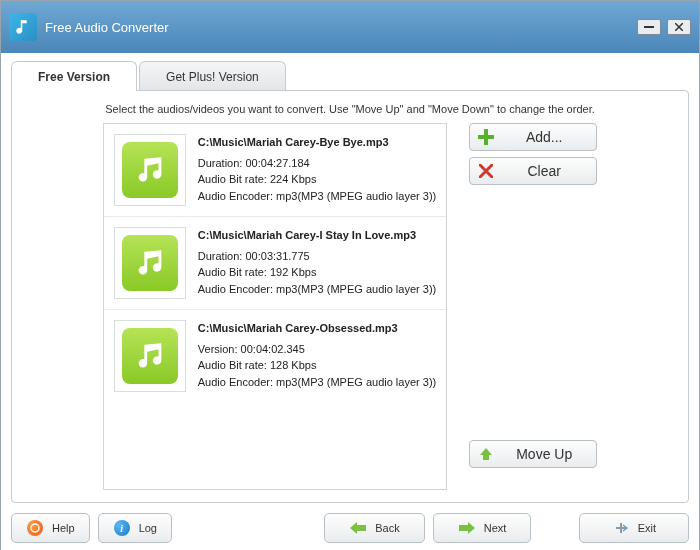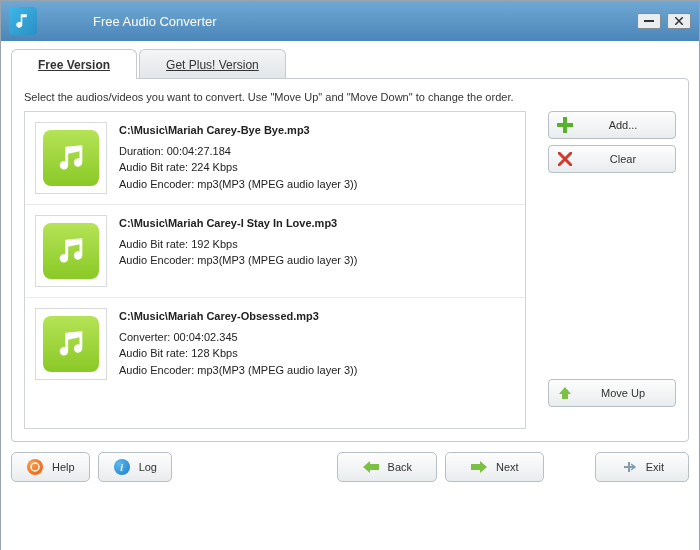--- a/index.html
+++ b/index.html
@@ -1,39 +1,39 @@
 <!DOCTYPE html>
 <html><head>
 <meta charset="utf-8">
 <style>
   * { box-sizing: border-box; margin: 0; padding: 0; font-family: Tahoma, Arial, sans-serif; }
   body { background: #e8ebed; width: 700px; height: 550px; overflow: hidden; }
   .window { width: 700px; height: 550px; background: #fff; border: 1px solid #9aa4ad; position: relative; }
-  .titlebar { height: 40px; background: linear-gradient(to bottom,#6fa8d4,#4b86b9); display: flex; align-items: center; color: #fff; font-size: 13px; gap: 48px; }
+  .titlebar { height: 52px; background: linear-gradient(to bottom,#6fa8d4,#4b86b9); display: flex; align-items: center; color: #fff; font-size: 13px; }
   .titlebar .app-icon { width: 28px; height: 28px; margin: 0 8px; border-radius: 4px; background: linear-gradient(135deg,#3eb6e8,#2a8fc4); display:flex; align-items:center; justify-content:center; }
   .titlebar .app-icon svg { width:18px; height:18px; }
   .winbtns { margin-left: auto; display: flex; gap: 6px; padding-right: 8px; }
   .winbtn { width: 24px; height: 16px; background:#e9edf0; border:1px solid #7f8a93; border-radius:2px; display:flex; align-items:center; justify-content:center; font-size:11px; color:#333; cursor:pointer; }
   .body { padding: 8px 10px 10px 10px; height: 510px; background:#fff; display:flex; flex-direction:column; }
   .tabs { display:flex; height:30px; }
-  .tab { padding: 0 26px; font-size:12px; border:1px solid #c6cbd0; border-bottom:none; border-radius:6px 6px 0 0; display:flex; align-items:center; background:linear-gradient(#f3f5f6,#e3e6e8); color:#333; cursor:pointer; margin-right:2px;text-decoration:underline; }
+  .tab { padding: 0 26px; font-size:12px; border:1px solid #c6cbd0; border-bottom:none; border-radius:6px 6px 0 0; display:flex; align-items:center; background:linear-gradient(#f3f5f6,#e3e6e8); color:#333; cursor:pointer; margin-right:2px; }
   .tab.active { background:#fff; font-weight:bold; position:relative; z-index:2; }
-  .panel { border:1px solid #c6cbd0; border-radius:0 4px 4px 4px; padding:12px; height:364px; background:#fff; position:relative; margin-top:-1px; display:flex; flex-direction:column; }
+  .panel { border:1px solid #c6cbd0; border-radius:0 4px 4px 4px; padding:12px; height:413px; background:#fff; position:relative; margin-top:-1px; display:flex; flex-direction:column;align-items:center; }
   .instruction { font-size:11px; color:#333; margin-bottom:8px; }
   .content-row { display:flex; flex:1; gap:22px; }
   .filelist { flex:1; border:1px solid #d0d4d8; background:#fff; overflow-y:auto; }
   .file-item { display:flex; padding:10px; border-bottom:1px solid #e8eaec; gap:12px; }
   .file-item:last-child { border-bottom:none; }
   .file-icon { width:72px; height:72px; border:1px solid #d9dcdf; display:flex; align-items:center; justify-content:center; background:#fff; }
   .music-glyph { width:56px; height:56px; border-radius:8px; background:linear-gradient(#b5e356,#8ac926); display:flex; align-items:center; justify-content:center; }
   .music-glyph svg { width:34px; height:34px; }
   .file-info { font-size:11px; color:#222; line-height:1.5; }
   .file-info .path { font-weight:bold; margin-bottom:4px; font-size:11px; }
   .side { width:128px; display:flex; flex-direction:column; }
-  .sbtn { height:28px; border:1px solid #b8bfc5; border-radius:4px; background:linear-gradient(#fdfdfd,#e9ecee); display:flex; align-items:center; font-size:11px; color:#333; cursor:pointer; margin-bottom:6px; padding:0 8px; }
+  .sbtn { height:28px; border:1px solid #b8bfc5; border-radius:4px; background:linear-gradient(#fdfdfd,#e9ecee); display:flex; align-items:center; font-size:14px; color:#333; cursor:pointer; margin-bottom:6px; padding:0 8px; }
   .sbtn .ic { width:16px; height:16px; margin-right:6px; display:flex; align-items:center; justify-content:center; flex-shrink:0; }
   .sbtn .lbl { flex:1; text-align:center; }
   .spacer { flex:1; }
   .bottombar { display:flex; gap:8px; margin-top:10px; align-items:flex-end; }
   .bbtn { height:30px; border:1px solid #b8bfc5; border-radius:5px; background:linear-gradient(#fdfdfd,#e9ecee); display:flex; align-items:center; font-size:11px; color:#333; cursor:pointer; padding:0 14px; }
   .bbtn .ic { width:18px; height:18px; margin-right:8px; display:flex; align-items:center; justify-content:center; }
   .bflex { flex:1; }
   .round-orange { width:16px; height:16px; border-radius:50%; background:radial-gradient(circle at 30% 30%, #ff9b4a, #e85d0e); display:flex; align-items:center; justify-content:center; }
   .round-blue { width:16px; height:16px; border-radius:50%; background:radial-gradient(circle at 30% 30%, #5bb8f0, #1a7cc7); display:flex; align-items:center; justify-content:center; color:#fff; font-weight:bold; font-size:10px; font-family:Georgia,serif; font-style:italic; }
 </style>
@@ -96,36 +96,37 @@
           <div class="file-item">
             <div class="file-icon">
               <div class="music-glyph">
                   <svg viewBox="0 0 24 24">
                     <path fill="#fff" d="M8 4v10.3a3 3 0 1 0 2 2.83V9l8-1.7v5a3 3 0 1 0 2 2.83V3L8 4z"></path>
                   </svg>
                 </div>
             </div>
             <div class="file-info">
               <div class="path">C:\Music\Mariah Carey-I Stay In Love.mp3</div>
+              <div>Duration: 00:03:31.775</div>
               <div>Audio Bit rate: 192 Kbps</div>
               <div>Audio Encoder: mp3(MP3 (MPEG audio layer 3))</div>
             </div>
           </div>
 
           <div class="file-item">
             <div class="file-icon">
               <div class="music-glyph">
                   <svg viewBox="0 0 24 24">
                     <path fill="#fff" d="M8 4v10.3a3 3 0 1 0 2 2.83V9l8-1.7v5a3 3 0 1 0 2 2.83V3L8 4z"></path>
                   </svg>
                 </div>
             </div>
             <div class="file-info">
               <div class="path">C:\Music\Mariah Carey-Obsessed.mp3</div>
-              <div>Converter: 00:04:02.345</div>
+              <div>Version: 00:04:02.345</div>
               <div>Audio Bit rate: 128 Kbps</div>
               <div>Audio Encoder: mp3(MP3 (MPEG audio layer 3))</div>
             </div>
           </div>
 
         </div>
 
         <div class="side">
           <div class="sbtn">
             <span class="ic">
@@ -185,21 +186,21 @@
       </div>
       <div class="bbtn" style="padding:0 24px;">
         <span class="ic">
             <svg width="18" height="14" viewBox="0 0 18 14">
               <path fill="#7bc043" d="M17 7 L10 1 V4 H1 V10 H10 V13 Z"></path>
             </svg>
           </span>
         <span>Next</span>
       </div>
       <div class="bflex" style="flex:0.3;"></div>
-      <div class="bbtn" style="padding:0 24px;">
+      <div class="bbtn" style="padding:0 32px;">
         <span class="ic">
             <svg width="16" height="16" viewBox="0 0 16 16">
               <rect x="3" y="7" width="10" height="2" fill="#8a9aa5"></rect>
               <rect x="7" y="3" width="2" height="10" fill="#8a9aa5"></rect>
               <path d="M10 5 L14 8 L10 11" fill="none" stroke="#6fa0c2" stroke-width="1.5"></path>
             </svg>
           </span>
         <span>Exit</span>
       </div>
     </div>

